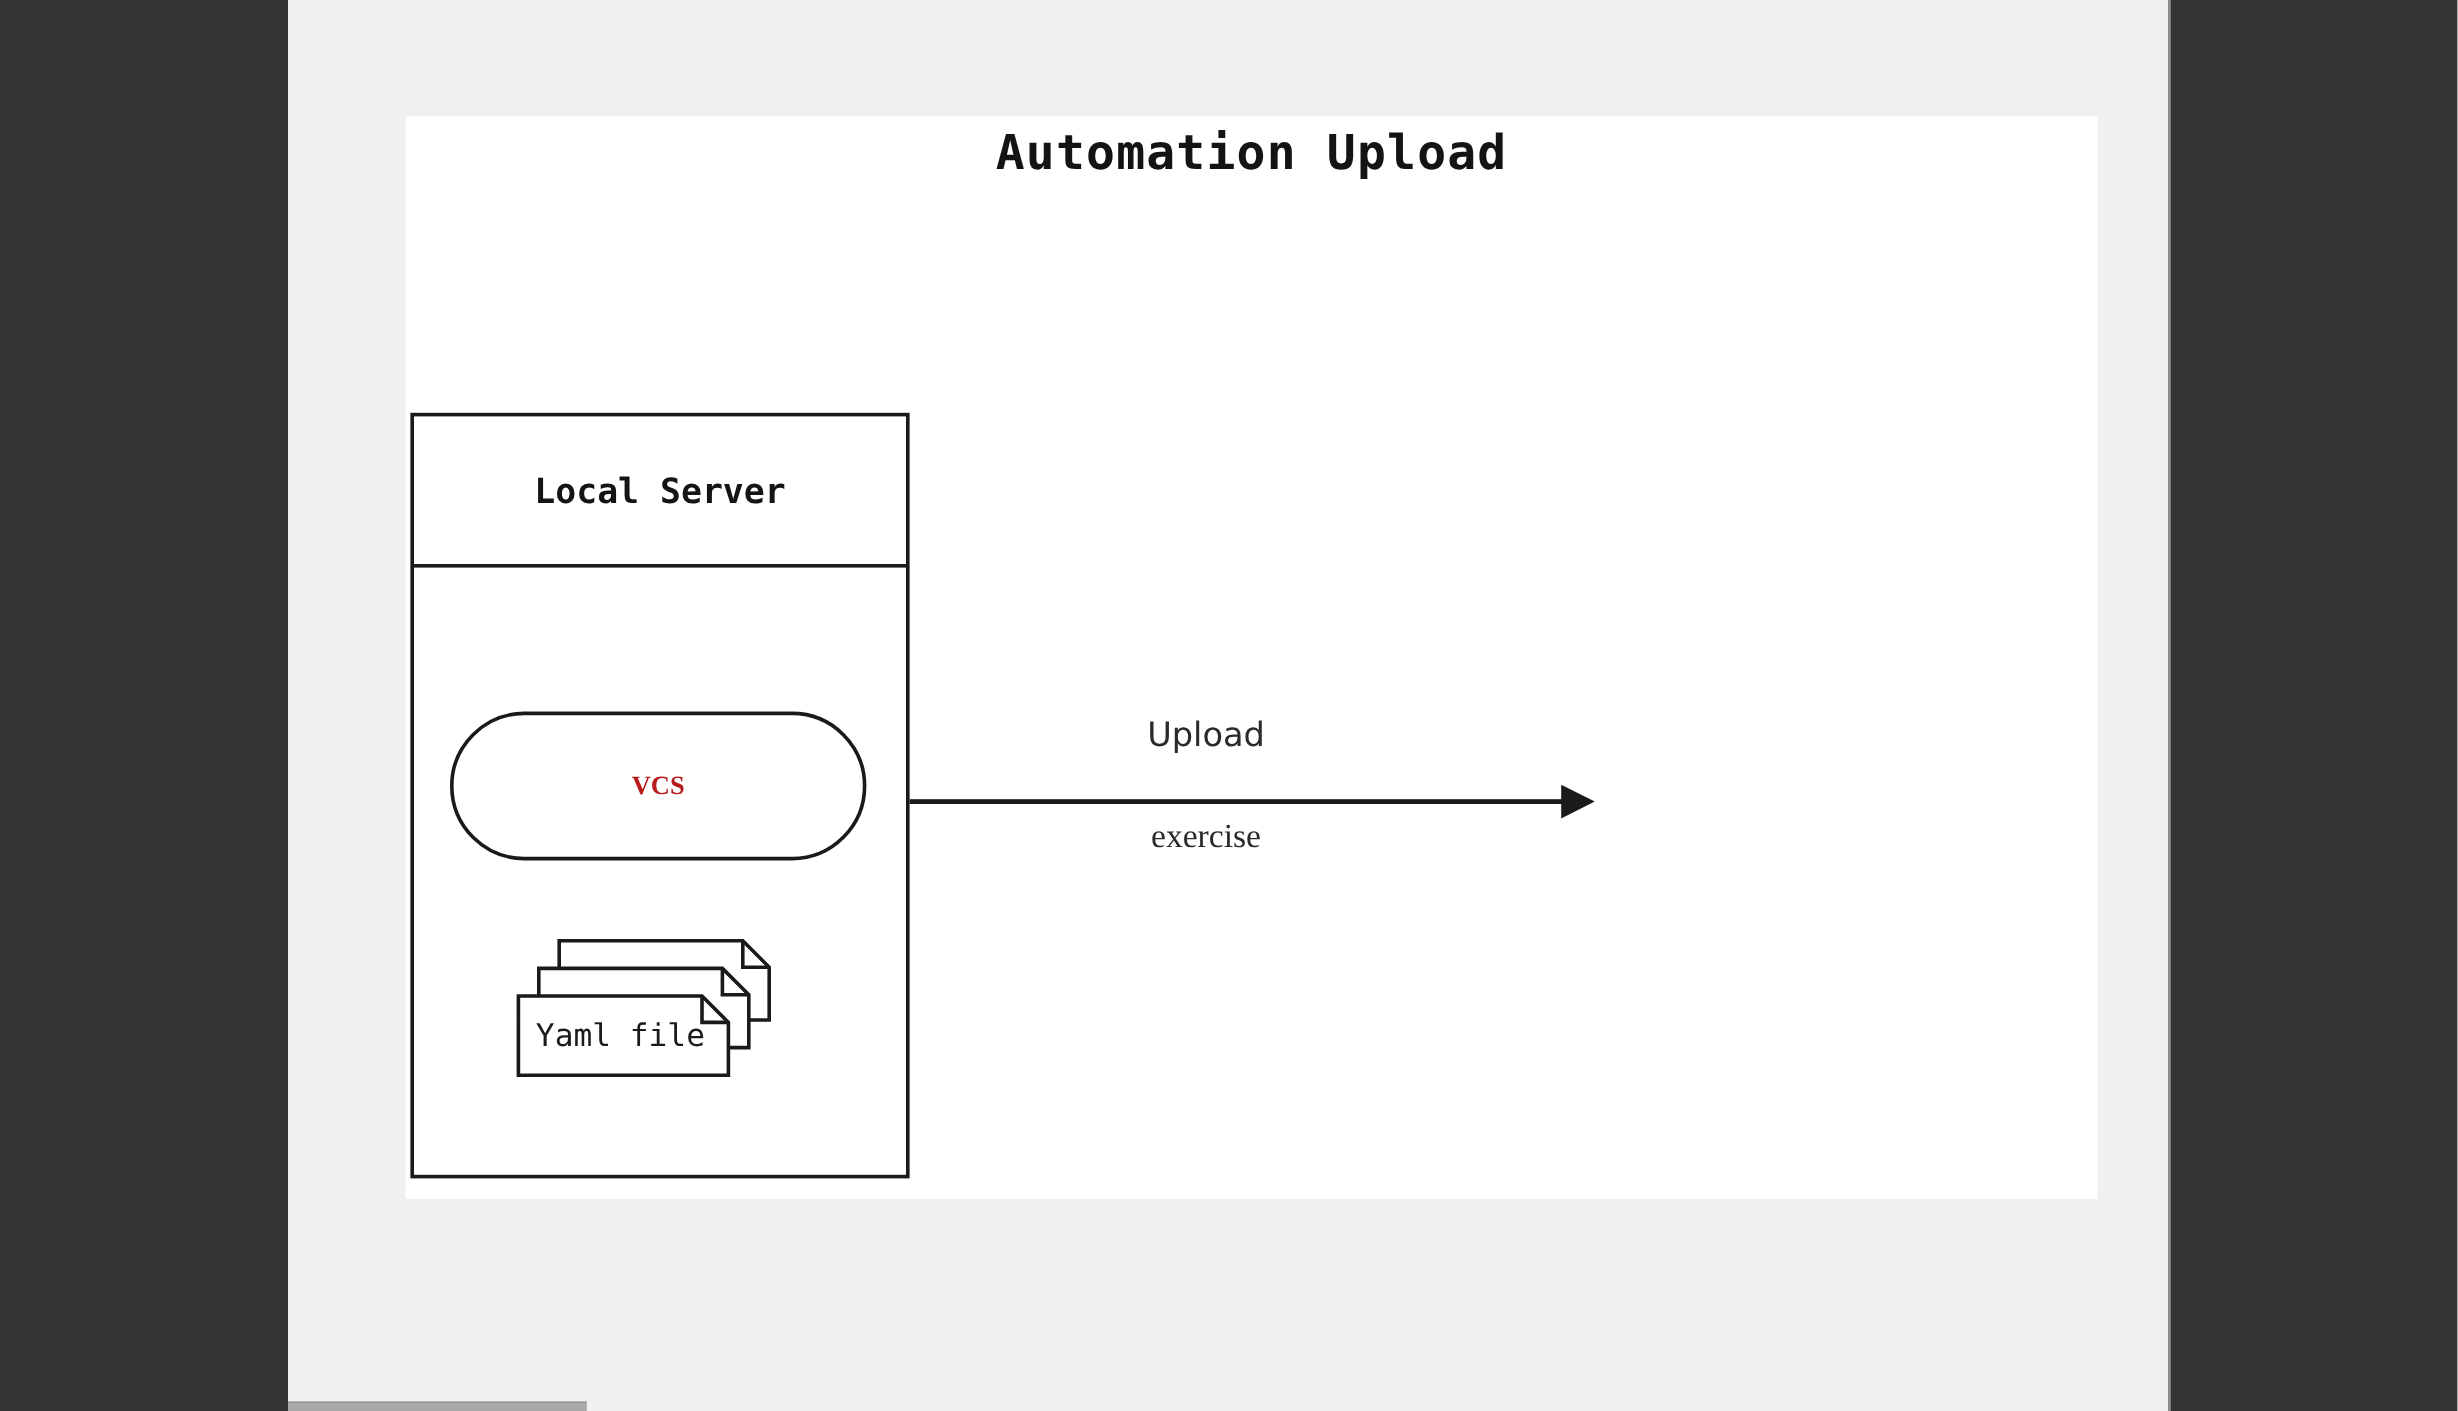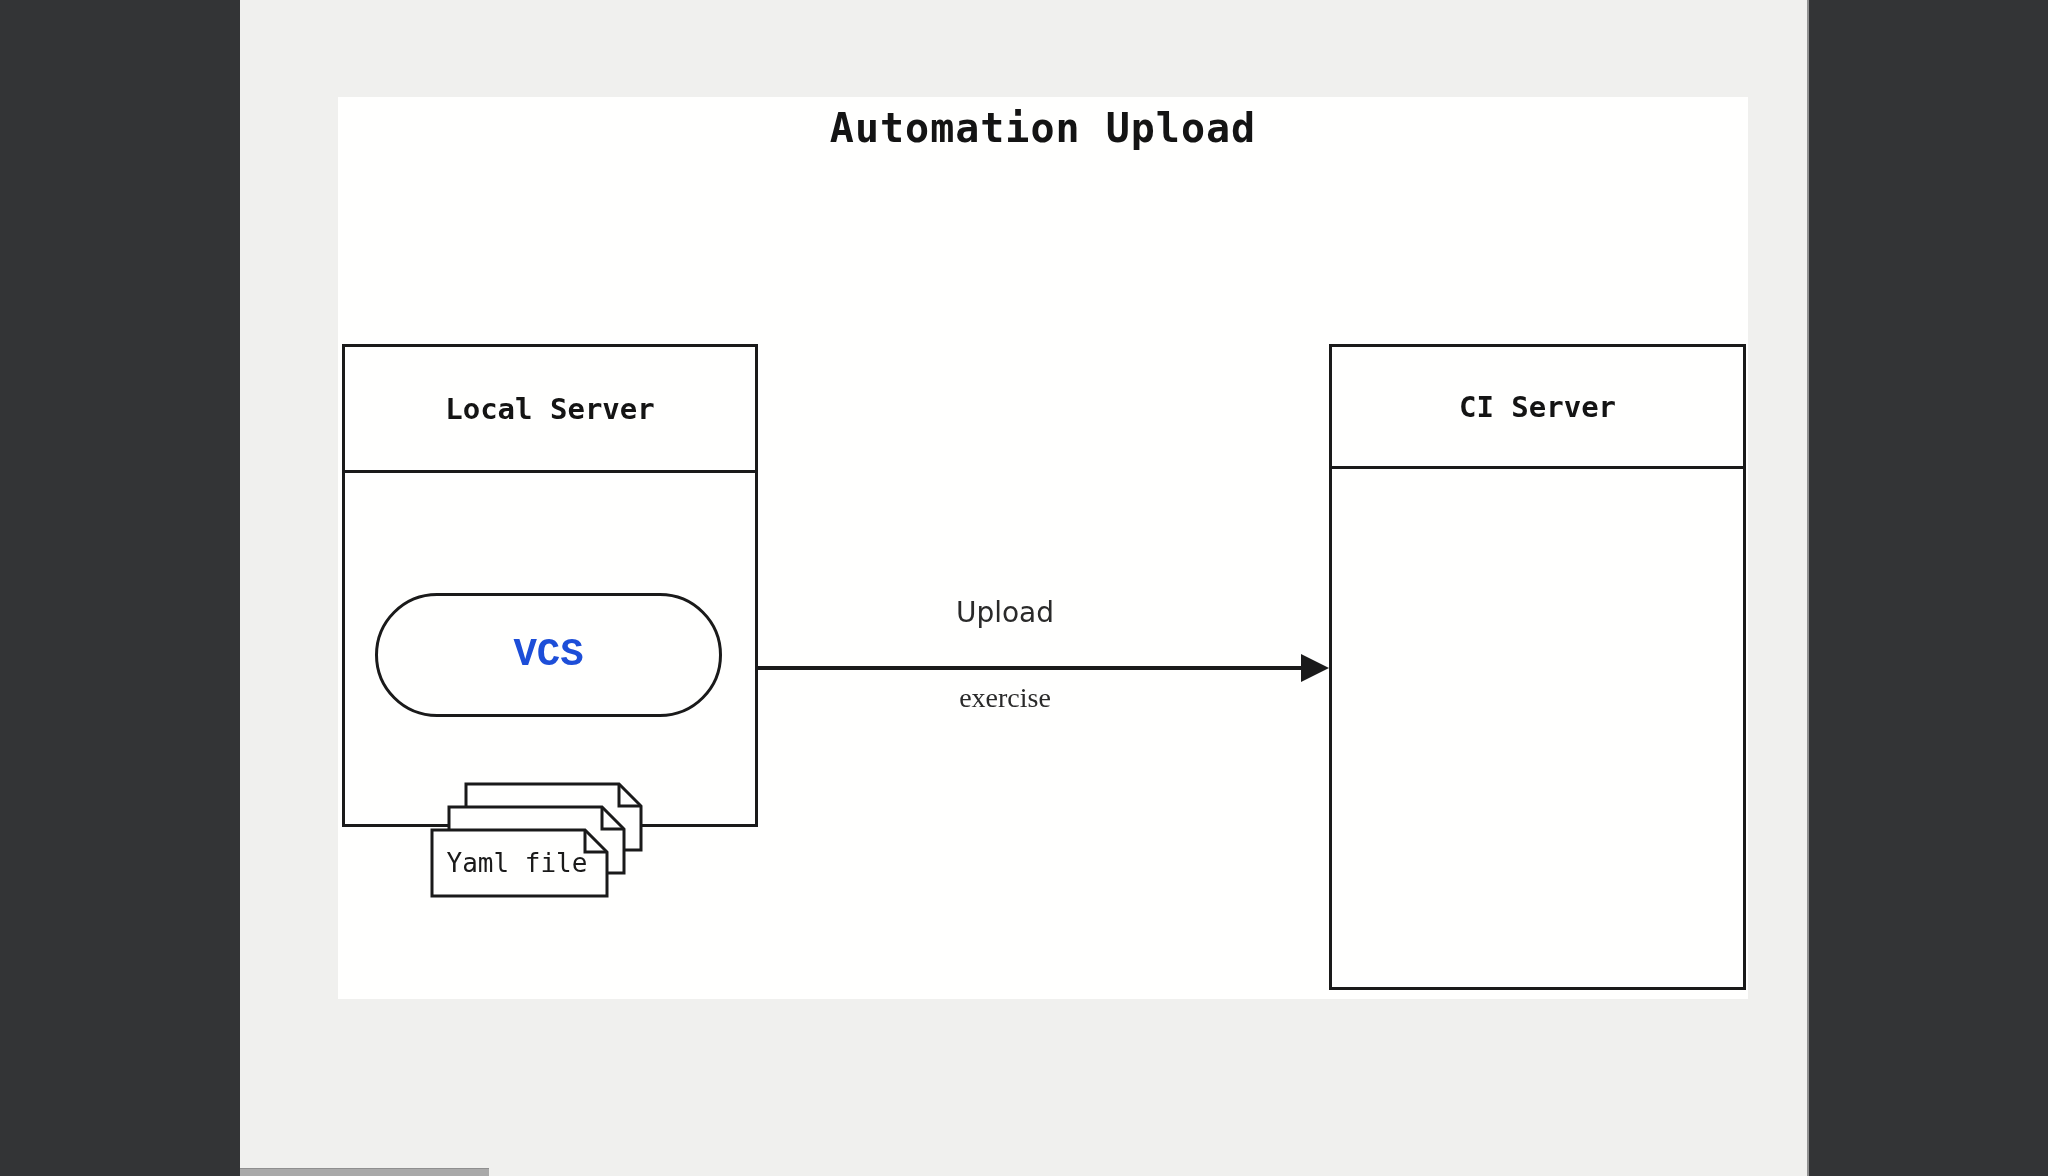--- a/index.html
+++ b/index.html
@@ -34,41 +34,41 @@
     font-weight: bold; font-size: 40px; color: #141414;
     letter-spacing: 1px;
   }
 
   
   .box {
     position: absolute;
     border: 3px solid #1a1a1a;
     background: transparent;
   }
-  .box-local { left: 4px;   top: 247px; width: 416px; height: 483px; }
+  .box-local { left: 4px;   top: 247px; width: 416px; height: 638px; }
   .box-ci    { left: 991px; top: 247px; width: 417px; height: 646px; }
 
   .box-header {
     width: 100%;
     border-bottom: 3px solid #1a1a1a;
     display: flex; align-items: center; justify-content: center;
     font-family: "DejaVu Sans Mono", monospace;
     font-weight: bold; font-size: 29px; color: #141414;
   }
   .box-local .box-header { height: 126px; }
   .box-ci    .box-header { height: 122px; }
 
   
   .stadium {
     position: absolute;
     border: 3px solid #1a1a1a;
     background: #fffffe;
     display: flex; align-items: center; justify-content: center;
-    font-family: Liberation Mono, monospace;
-    font-weight: bold; font-size: 39px; color: #1d4ed8;
+    font-family: Liberation Serif, serif;
+    font-weight: bold; font-size: 22px; color: #b91c1c;
   }
   .stadium-vcs        { left: 37px;   top: 496px; width: 347px; height: 124px; border-radius: 62px; }
   .stadium-cloudcoder { left: 1050px; top: 500px; width: 312px; height: 120px; border-radius: 60px; }
 
   
   .arrow-line {
     position: absolute;
     left: 420px; top: 569px;
     width: 545px; height: 4px;
     background: #1a1a1a;
@@ -116,25 +116,20 @@
 <div class="canvas">
 
   <div class="diagram-title">Automation Upload</div>
 
   <div class="box box-local">
     <div class="box-header">
       <span>Local Server</span>
     </div>
   </div>
 
-  <div class="box box-ci">
-    <div class="box-header">
-      <span>CI Server</span>
-    </div>
-  </div>
 
   <div class="stadium stadium-vcs">
     <span>VCS</span>
   </div>
 
 
   <svg class="doc-stack" width="230" height="126" viewBox="0 0 230 126">
     <g fill="#fffffe" stroke="#1a1a1a" stroke-width="3" stroke-linejoin="miter">
 
       <path d="M 40 7 L 193 7 L 215 29 L 215 73 L 40 73 Z"></path>

